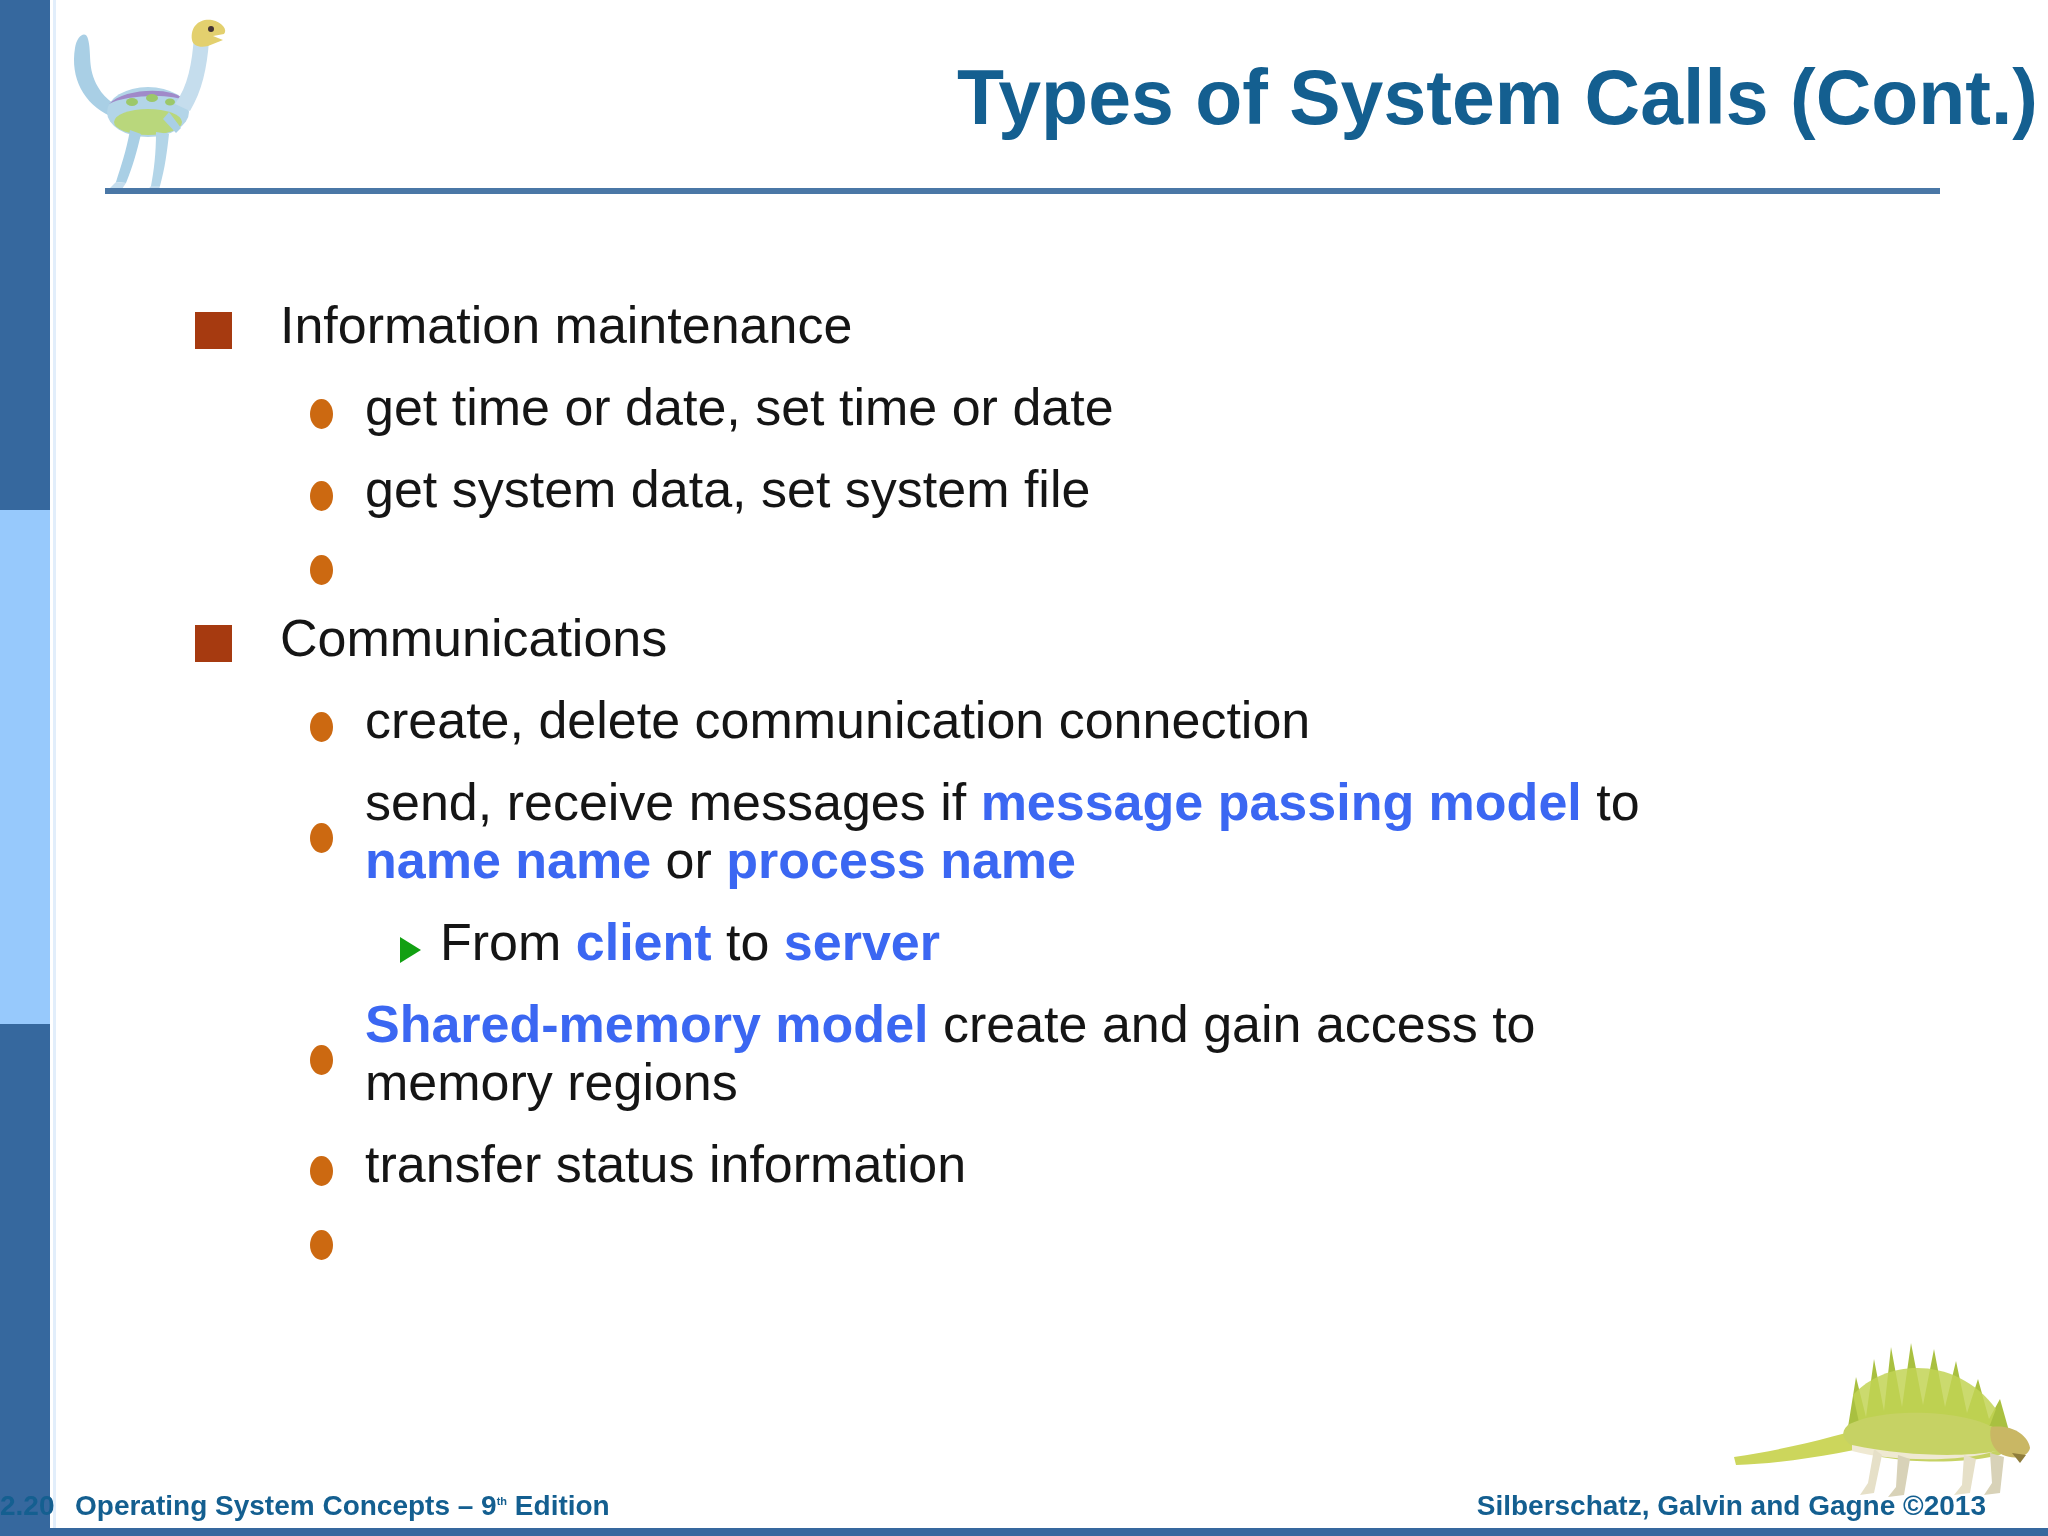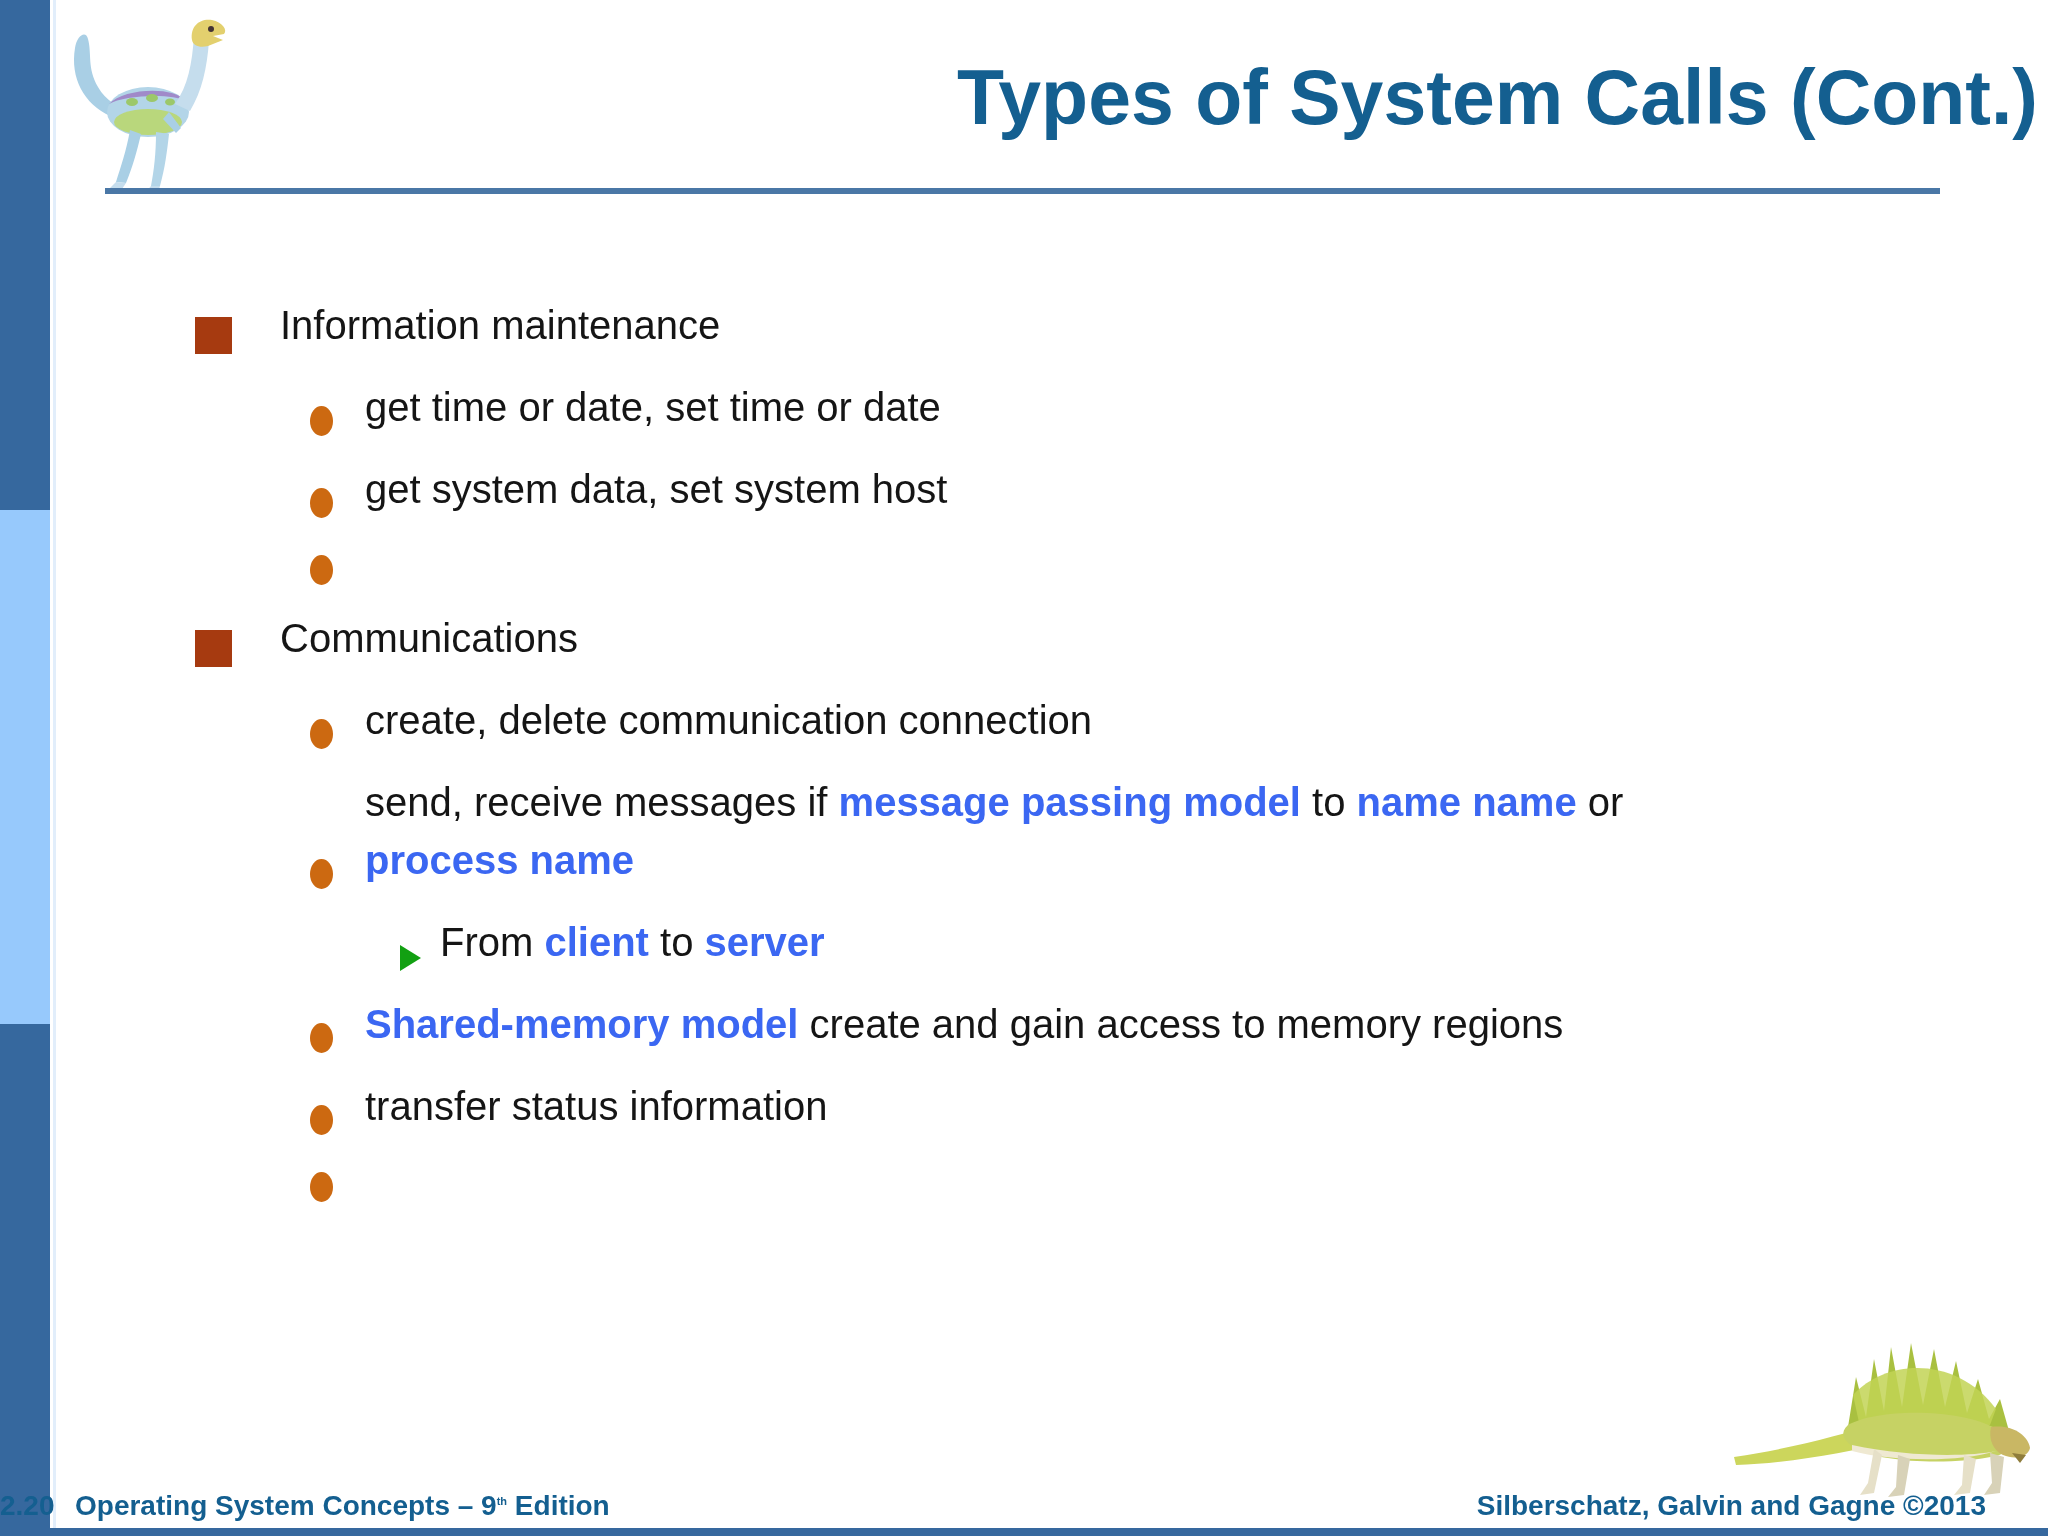--- a/index.html
+++ b/index.html
@@ -20,21 +20,21 @@
     position:absolute;left:250px;right:10px;top:38px;height:118px;line-height:118px;
     text-align:right;font-size:77px;font-weight:bold;color:var(--title-blue);
     letter-spacing:0px;white-space:nowrap;
   }
   #title-rule{position:absolute;left:105px;top:188px;width:1835px;height:6px;background:var(--rule-blue);}
   
   #dino-top{position:absolute;left:52px;top:4px;width:200px;height:200px;}
   #dino-bottom{position:absolute;left:1728px;top:1305px;width:312px;height:200px;}
   
   #bullet-list{position:absolute;left:0;top:296px;width:2048px;}
-  .row{display:flex;align-items:flex-end;margin-bottom:24px;font-size:40px;line-height:58px;color:var(--body-text);}
+  .row{display:flex;align-items:center;margin-bottom:24px;font-size:52px;line-height:58px;color:var(--body-text);}
   .row .txt{display:inline-block;}
   .row.l1{padding-left:195px;}
   .row.l2{padding-left:310px;}
   .row.l3{padding-left:400px;}
   .row.l1 .bullet{flex:0 0 85px;}
   .row.l2 .bullet{flex:0 0 55px;}
   .row.l3 .bullet{flex:0 0 40px;}
   .row.l2 .txt{max-width:1345px;}
   .icon-l1{display:block;width:37px;height:37px;margin-top:10px;background:var(--square-bullet);}
   .icon-l2{display:block;width:23px;height:30px;margin-top:13px;border-radius:50%;background:var(--circle-bullet);}
@@ -89,21 +89,21 @@
       <div class="row l2">
         <span class="bullet">
           <span class="icon-l2"></span>
         </span>
         <span class="txt"><span>get time or date, set time or date</span></span>
       </div>
       <div class="row l2">
         <span class="bullet">
           <span class="icon-l2"></span>
         </span>
-        <span class="txt"><span>get system data, set system host</span></span>
+        <span class="txt"><span>get system data, set system file</span></span>
       </div>
       <div class="row l2">
         <span class="bullet">
           <span class="icon-l2"></span>
         </span>
       </div>
       <div class="row l1">
         <span class="bullet">
           <span class="icon-l1"></span>
         </span>

